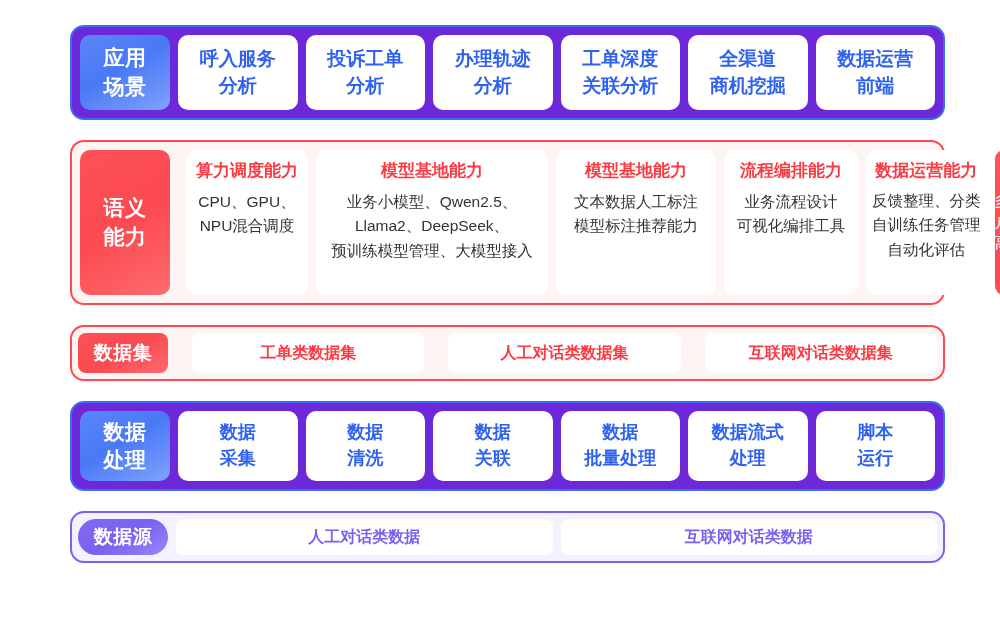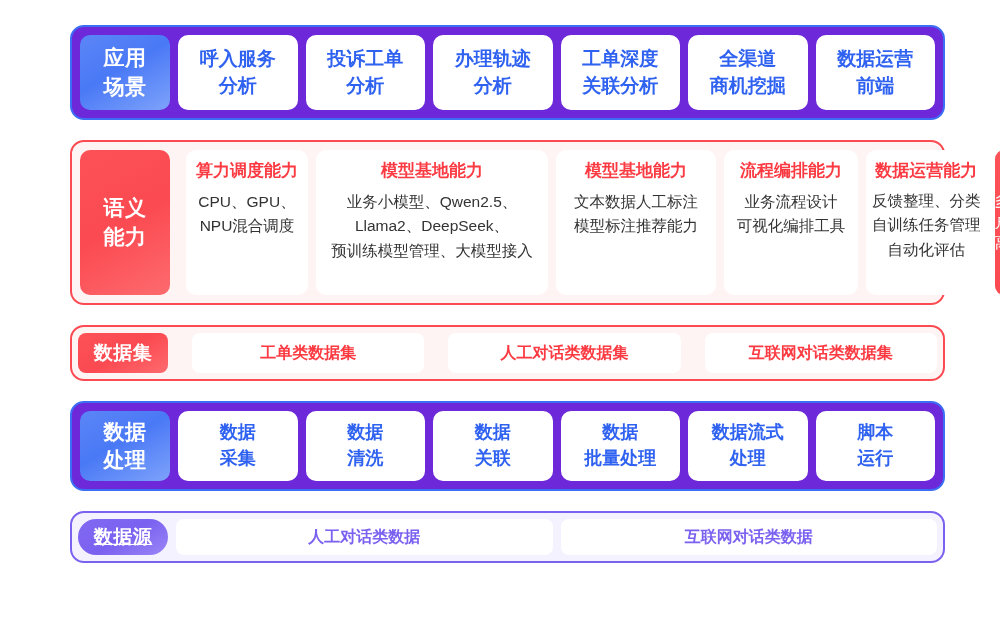--- a/index.html
+++ b/index.html
@@ -158,21 +158,21 @@
   
   #row-processing { height: 90px; margin-bottom: 20px; }
   #row-processing .card {
     color: #2f62f0;
     font-size: 18px;
     font-weight: 700;
   }
 
   
   #row-sources { height: 52px; padding: 6px; gap: 8px; }
-  #row-sources .cat { flex: 0 0 90px; border-radius: 18px; text-decoration: underline; }
+  #row-sources .cat { flex: 0 0 90px; border-radius: 18px; }
   #row-sources .card {
     color: #7b61f0;
     font-size: 16px;
     font-weight: 700;
     border-radius: 8px;
   }
 </style>
 </head>
 <body>
 

